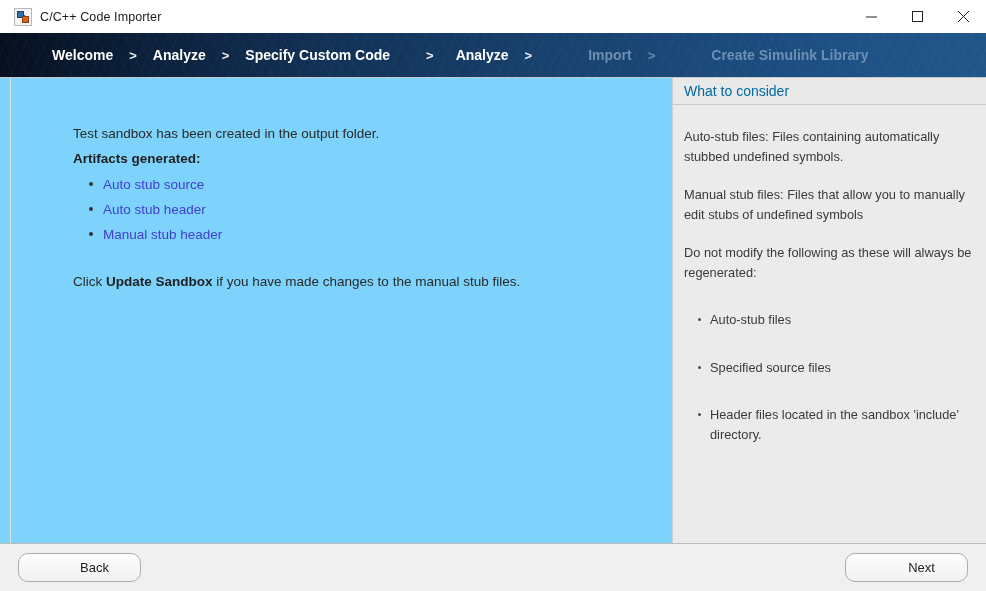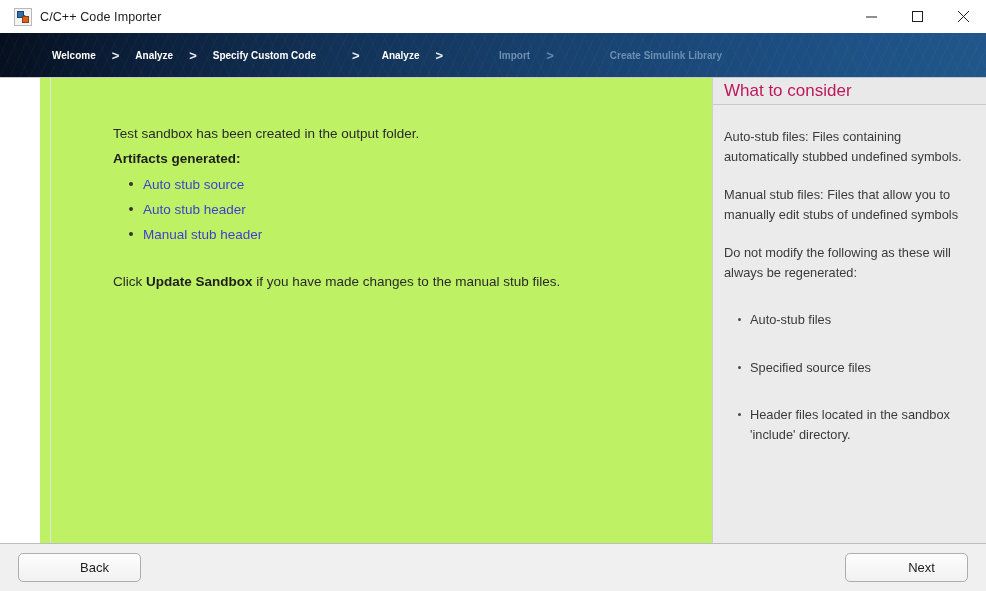--- a/index.html
+++ b/index.html
@@ -128,21 +128,21 @@
   .nav-inner {
     position: relative;
     z-index: 2;
     display: flex;
     align-items: center;
     padding-left: 52px;
     width: 100%;
     box-sizing: border-box;
   }
   .nav-step {
-    font-size: 10px;
+    font-size: 14px;
     font-weight: bold;
     color: #ffffff;
     white-space: nowrap;
     cursor: default;
     text-align: right;
   }
   .nav-step.done { font-weight: bold; color: #ffffff; }
   .nav-step.active { font-weight: bold; color: #ffffff; }
   .nav-step.disabled { color: #6d8fb3; font-weight: bold; margin-left: 40px; }
   .nav-sep {
@@ -160,26 +160,25 @@
     flex: 1 1 auto;
     display: flex;
     min-height: 0;
     background: #ffffff;
     border-bottom: 1px solid #bdbdbd;
     box-sizing: border-box;
   }
   .left-pane {
     width: 673px;
     min-width: 673px;
-    background: #bef264;
+    background: #7dd3fc;
     position: relative;
     border-right: 1px solid #cfcfcf;
     box-sizing: border-box;
     overflow: hidden;
-    margin-left: 40px;
   }
   .left-pane::before {
     content: "";
     position: absolute;
     left: 10px;
     top: 0;
     bottom: 0;
     width: 1px;
     background: #e3e3e3;
   }
@@ -249,22 +248,22 @@
     height: 27px;
     min-height: 27px;
     background: #e9e9e9;
     border-bottom: 1px solid #c9c9c9;
     display: flex;
     align-items: center;
     padding-left: 11px;
     box-sizing: border-box;
   }
   .right-header span {
-    font-size: 17px;
-    color: #be185d;
+    font-size: 14px;
+    color: #0369a1;
   }
   .right-body {
     padding: 22px 14px 0 11px;
     font-size: 12.8px;
     color: #3a3a3a;
     line-height: 19.5px;
   }
   .right-body p {
     margin: 0 0 19px 0;
   }
@@ -303,21 +302,21 @@
     box-sizing: border-box;
   }
   .nav-btn {
     width: 123px;
     height: 29px;
     font-family: "Liberation Sans", sans-serif;
     font-size: 13px;
     color: #1d1d1d;
     background: linear-gradient(#fdfdfd, #f1f1f1);
     border: 1px solid #adadad;
-    border-radius: 5px;
+    border-radius: 10px;
     cursor: pointer;
     padding-left: 36px;
   }
 </style>
 </head>
 <body>
 
 <div class="app">
 
   <div class="titlebar">

